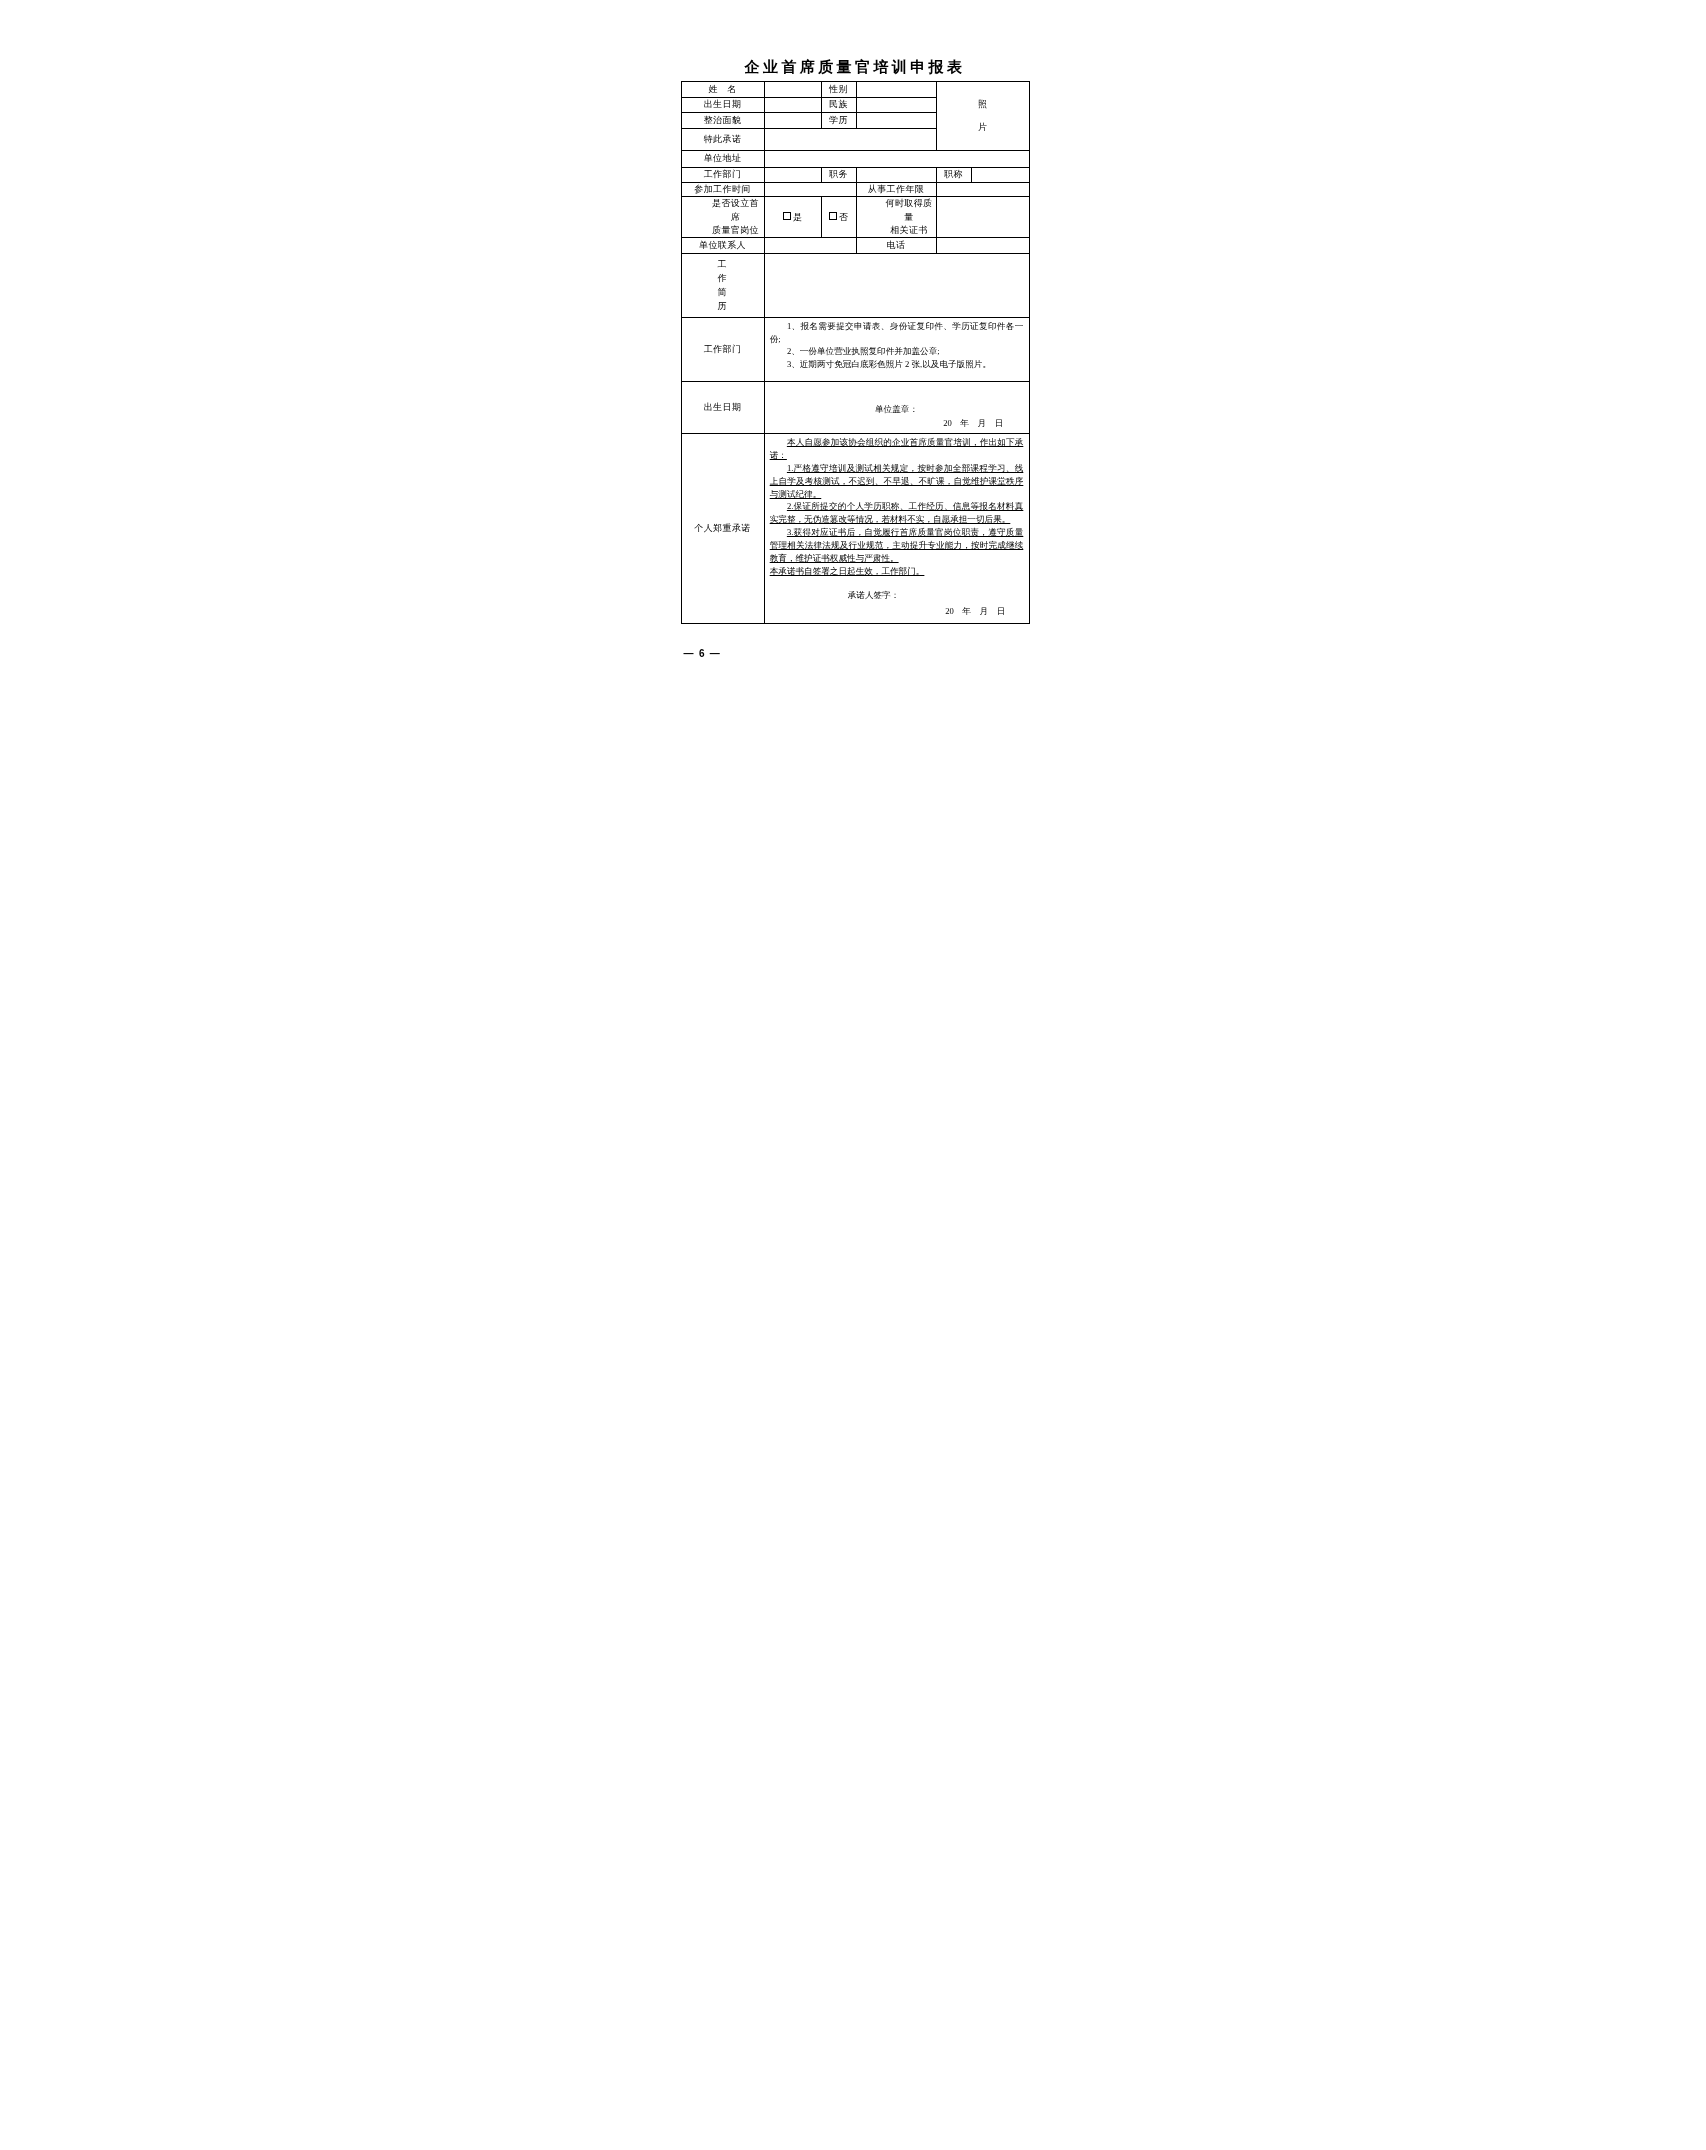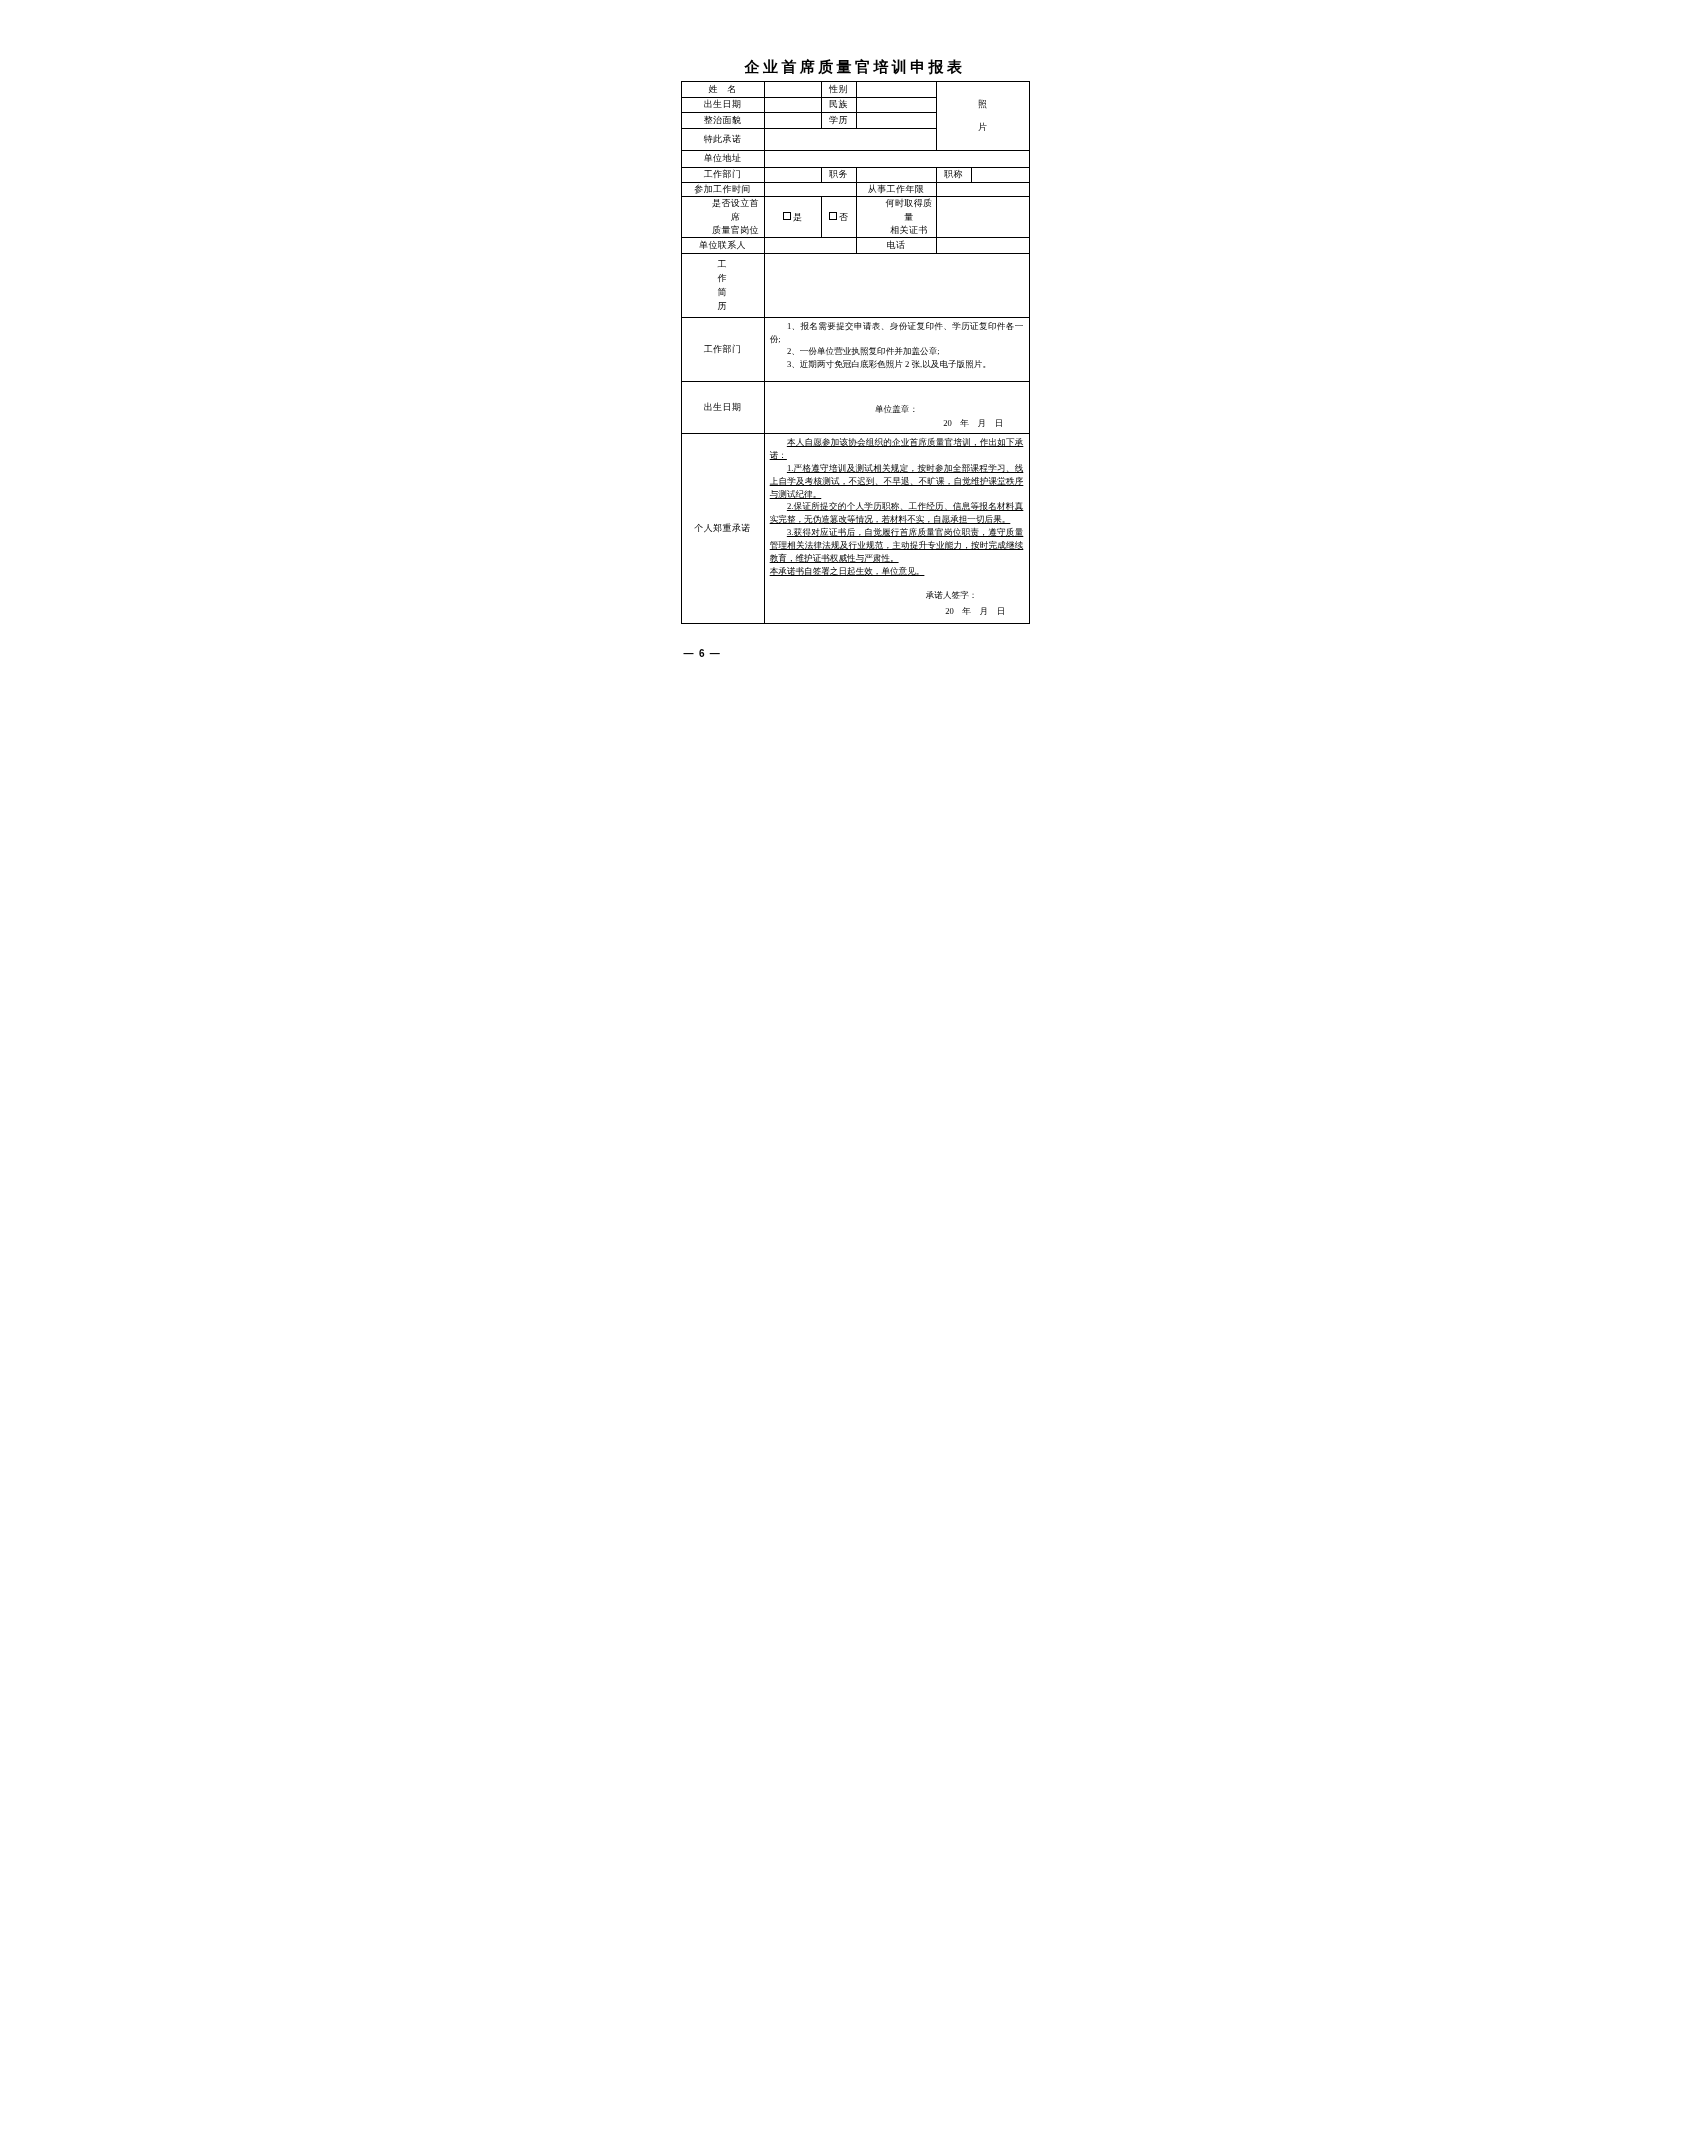--- a/index.html
+++ b/index.html
@@ -61,21 +61,21 @@
     margin-top:32px;
   }
   td.content p { margin:0; text-indent:2em; line-height:1.5; }
   .opinion-wrap { position:relative; height:48px; }
   .stamp-line { position:absolute; left:0; right:0; bottom:15.5px; text-align:center; font-size:8.6px; }
   .opinion-date { position:absolute; right:20px; bottom:1.7px; font-size:8.6px; white-space:nowrap; }
   .pledge-wrap { position:relative; height:185px; }
   .pledge-wrap p { margin:0; text-indent:2em; line-height:11.2px; text-align:justify;text-decoration:underline; }
   .pledge-wrap p.flush { text-indent:0; }
   .sig-block { position:absolute; left:0; right:0; bottom:3.4px; }
-  .sig-line { text-align:right; padding-right:46px; font-size:8.6px; }
+  .sig-line { text-align:center; padding-right:46px; font-size:8.6px; }
   .sig-date { text-align:right; padding-right:18px; margin-top:3.4px; font-size:8.6px; white-space:nowrap; }
   .page-number {
     position:absolute; left:72px; top:648px;
     font-family:"Liberation Sans", sans-serif;
     font-weight:700; font-size:10px; letter-spacing:1.3px;
     white-space:nowrap;
   }
 </style>
 </head>
 <body>
@@ -203,21 +203,21 @@
     </tr>
 
     <tr style="height:189px">
       <td class="lbl">个人郑重承诺</td>
       <td class="content" colspan="5">
         <div class="pledge-wrap">
           <p>本人自愿参加该协会组织的企业首席质量官培训，作出如下承诺：</p>
           <p>1.严格遵守培训及测试相关规定，按时参加全部课程学习、线上自学及考核测试，不迟到、不早退、不旷课，自觉维护课堂秩序与测试纪律。</p>
           <p>2.保证所提交的个人学历职称、工作经历、信息等报名材料真实完整，无伪造篡改等情况，若材料不实，自愿承担一切后果。</p>
           <p>3.获得对应证书后，自觉履行首席质量官岗位职责，遵守质量管理相关法律法规及行业规范，主动提升专业能力，按时完成继续教育，维护证书权威性与严肃性。</p>
-          <p class="flush">本承诺书自签署之日起生效，单位意见。</p>
+          <p class="flush">本承诺书自签署之日起生效，工作部门。</p>
           <div class="sig-block">
             <div class="sig-line">承诺人签字：</div>
             <div class="sig-date">20　年　月　日</div>
           </div>
         </div>
       </td>
     </tr>
   </tbody>
     </table>
 

